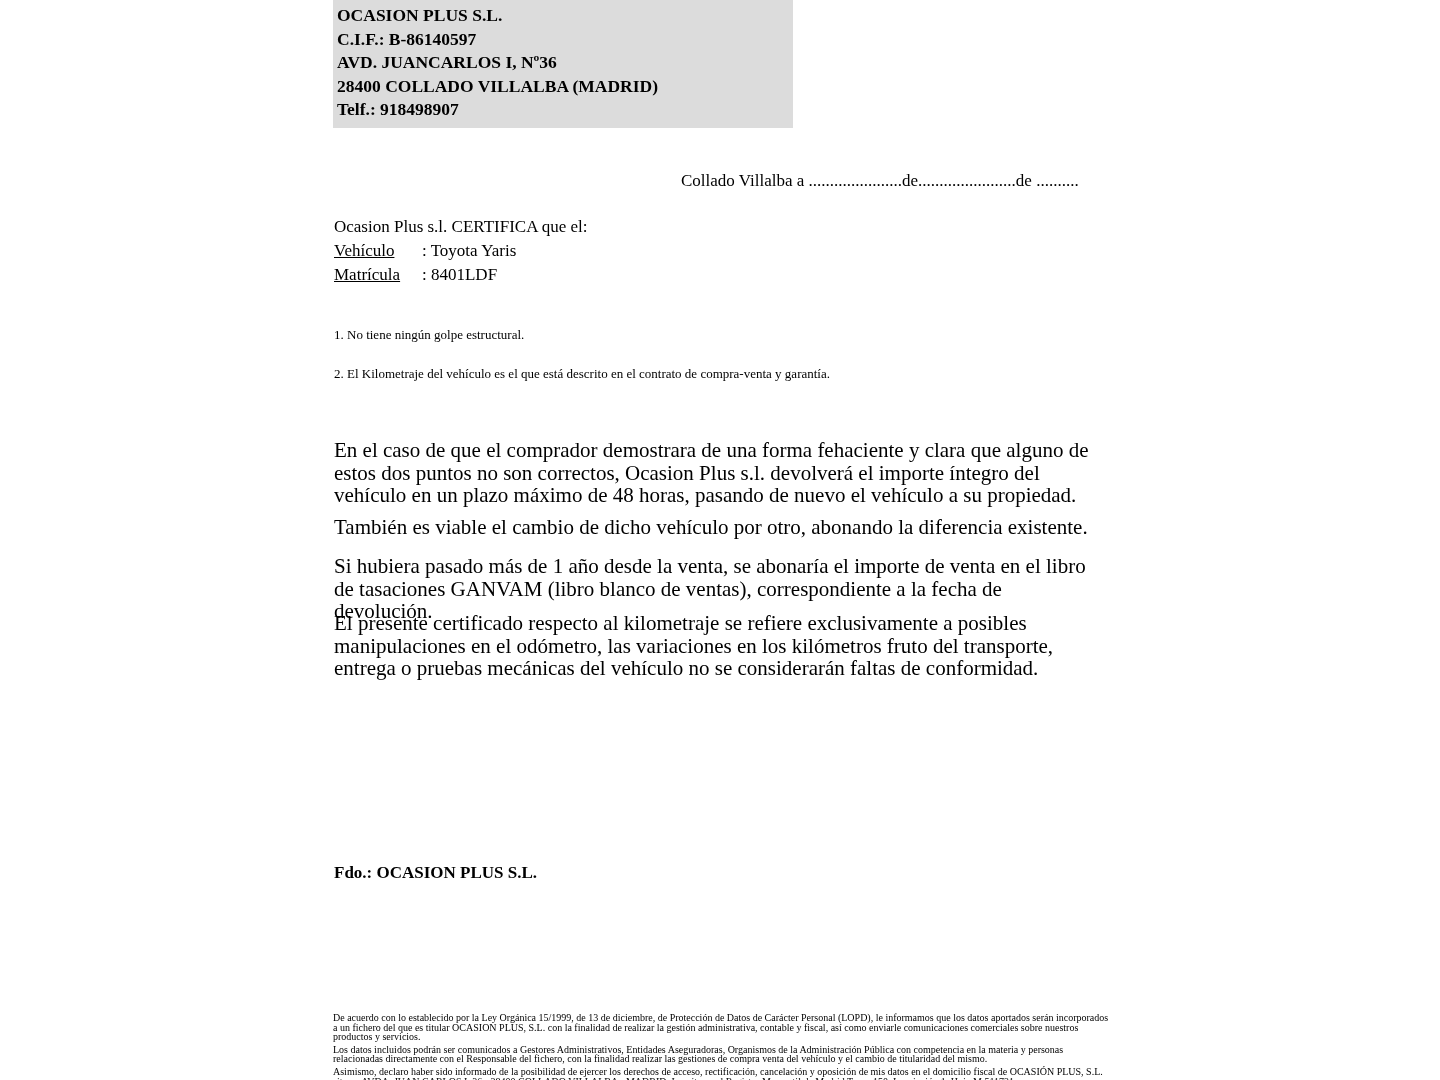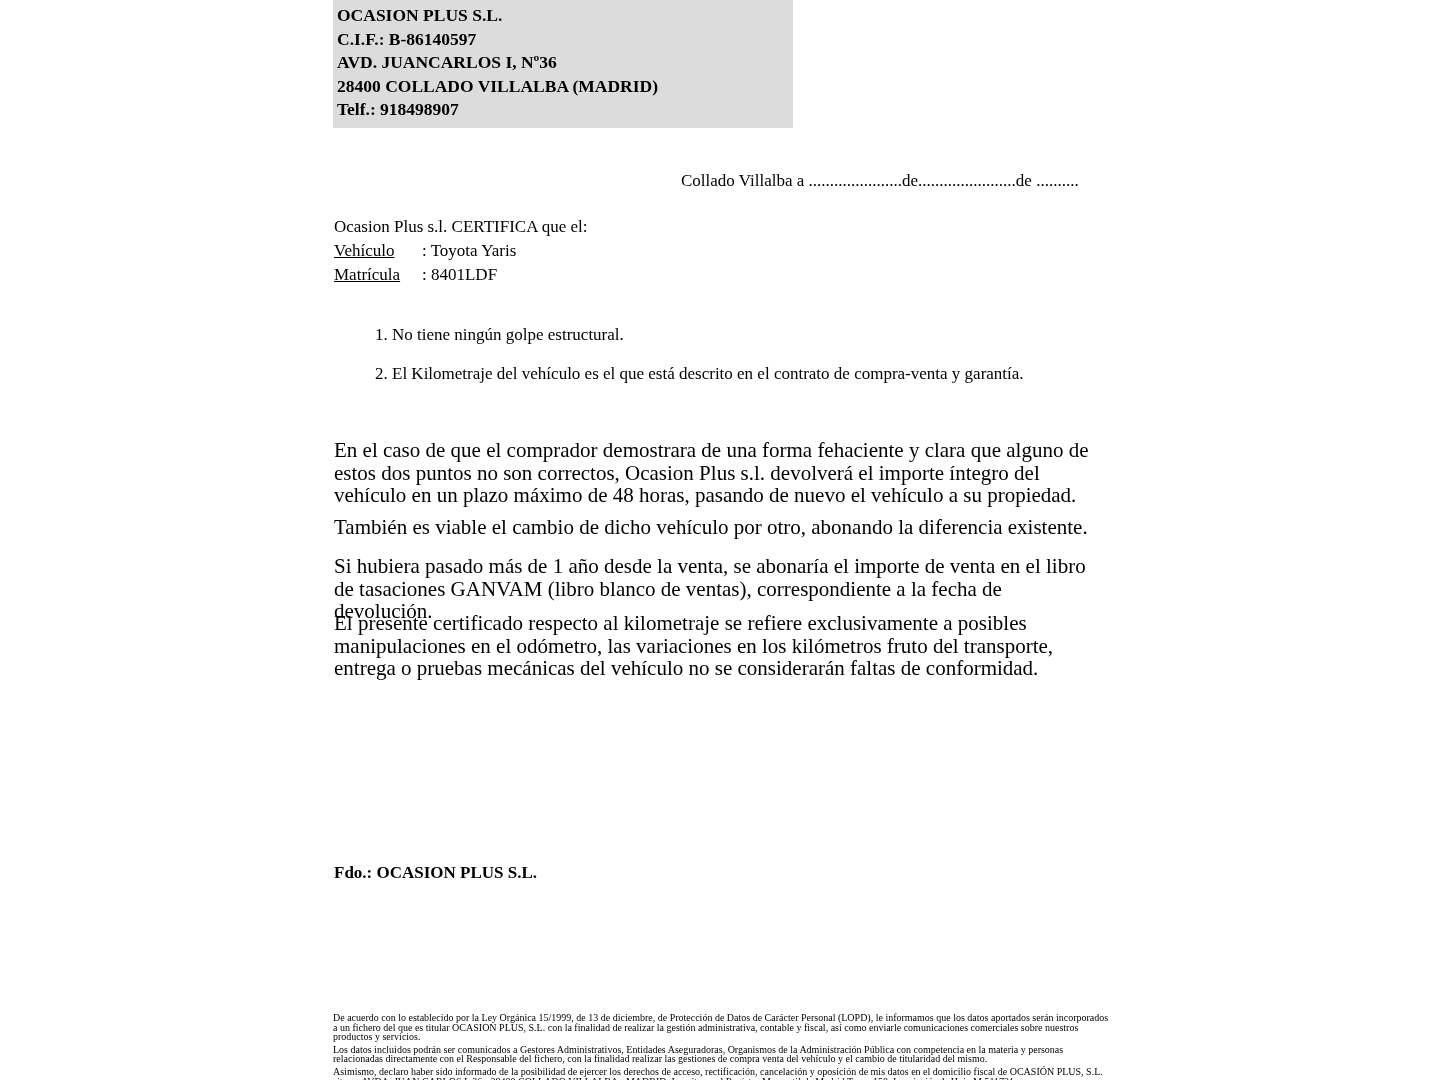--- a/index.html
+++ b/index.html
@@ -68,24 +68,23 @@
   }
   .lbl {
     display: inline-block;
     width: 88px;
   }
 
   
   .point {
     position: absolute;
     left: 334px;
-    font-size: 17px;
+    font-size: 13px;
     line-height: 22px;
     white-space: nowrap;
-    margin-left: 41px;
   }
   .point-1 { top: 324px; }
   .point-2 { top: 363px; }
 
   
   .para {
     position: absolute;
     left: 334px;
     width: 760px;
     font-size: 21px;

